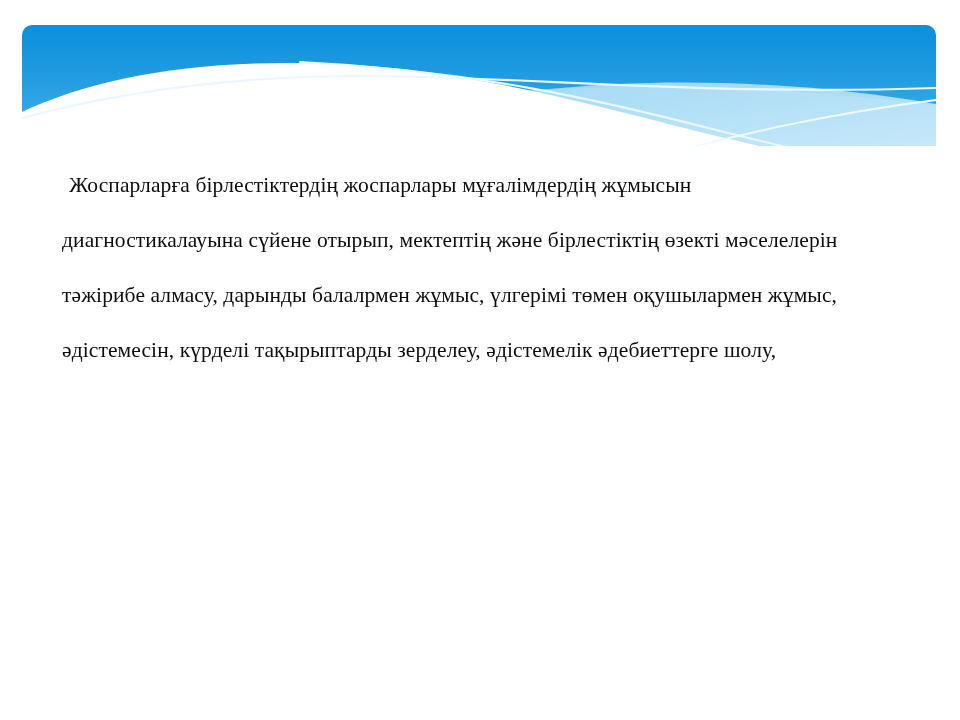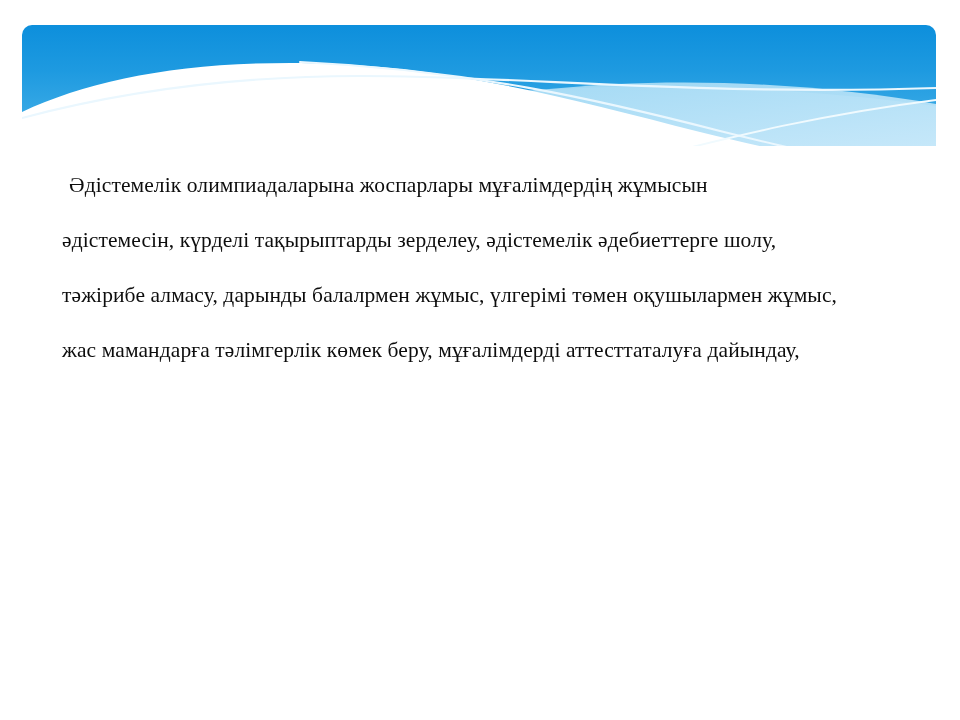--- a/index.html
+++ b/index.html
@@ -122,19 +122,19 @@
                  C 820,156 880,168 960,178" fill="none" stroke="#eaf7fe" stroke-width="2.1" stroke-linecap="round"></path>
 
         <path d="M 640,160
                  C 720,140 810,116 936,100" fill="none" stroke="#f0fafe" stroke-width="1.8" stroke-linecap="round"></path>
 
       </g>
     </svg>
   </div>
 
   <div id="body-text">
-    <span class="line first">Әдістемелік олимпиадаларына жоспарлары мұғалімдердің жұмысын</span>
+    <span class="line first">Жоспарларға бірлестіктердің жоспарлары мұғалімдердің жұмысын</span>
+    <span class="line">диагностикалауына сүйене отырып, мектептің және бірлестіктің өзекті мәселелерін</span>
+    <span class="line">тәжірибе алмасу, дарынды балалрмен жұмыс, үлгерімі төмен оқушылармен жұмыс,</span>
     <span class="line">әдістемесін, күрделі тақырыптарды зерделеу, әдістемелік әдебиеттерге шолу,</span>
-    <span class="line">тәжірибе алмасу, дарынды балалрмен жұмыс, үлгерімі төмен оқушылармен жұмыс,</span>
-    <span class="line">жас мамандарға тәлімгерлік көмек беру, мұғалімдерді аттесттаталуға дайындау,</span>
   </div>
 
 </div>
 
 </body></html>

